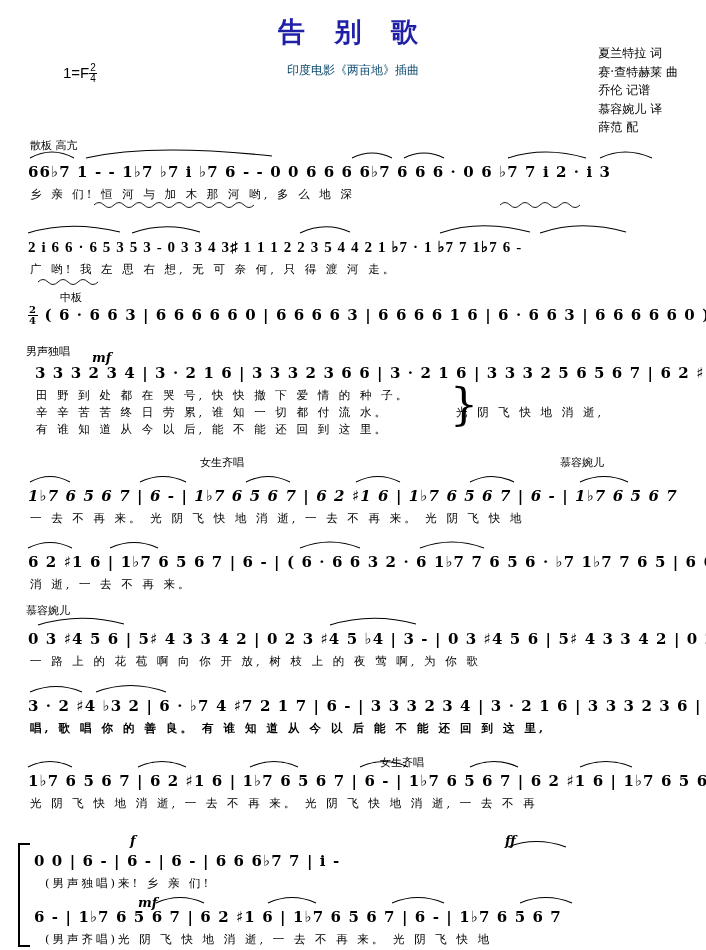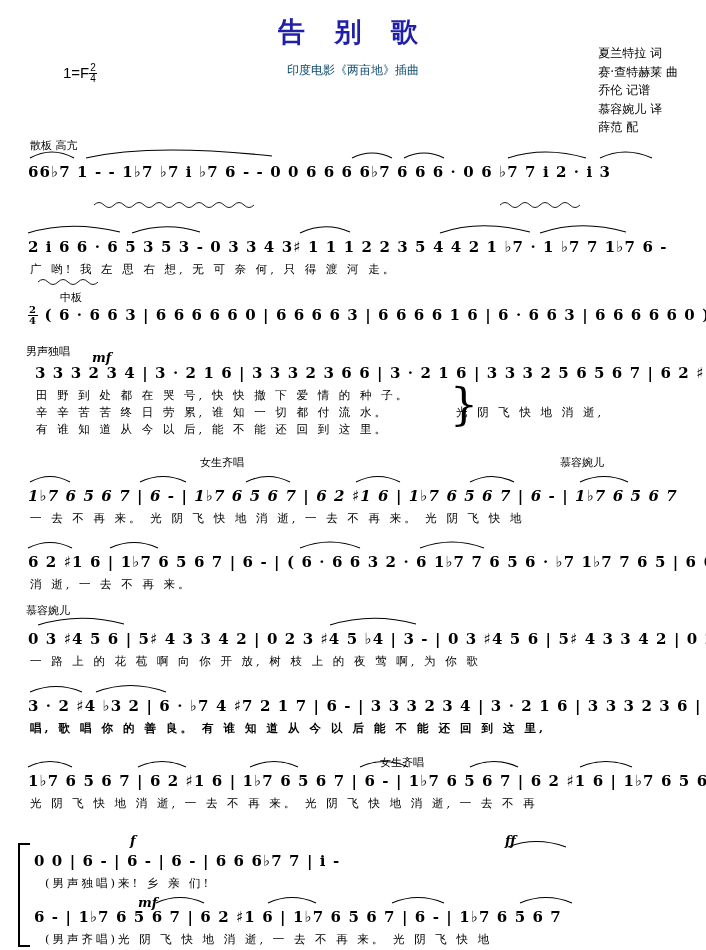--- a/index.html
+++ b/index.html
@@ -95,22 +95,23 @@
   <div class="abs dyn" style="left:92px;top:350px;">mf</div>
   <div class="abs mark" style="left:200px;top:455px;">女生齐唱</div>
   <div class="abs mark" style="left:560px;top:455px;">慕容婉儿</div>
   <div class="abs mark" style="left:26px;top:603px;">慕容婉儿</div>
   <div class="abs mark" style="left:380px;top:755px;">女生齐唱</div>
   <div class="abs dyn" style="left:130px;top:833px;">f</div>
   <div class="abs dyn" style="left:505px;top:833px;">ff</div>
   <div class="abs dyn" style="left:138px;top:895px;">mf</div>
 
   <div class="abs notes" style="left:28px;top:163px;">66♭7 1 - - 1♭7 ♭7 i ♭7 6 - - 0 0 6 6 6  6♭7 6 6 6 · 0 6 ♭7 7 i   2 · i 3</div>
-
-  <div class="abs notes" style="left:28px;top:238px;">2 i   6 6 · 6 5 3 5 3  -  0 3 3 4  3♯ 1 1 1 2  2 3 5 4 4 2 1 ♭7 · 1 ♭7 7 1♭7 6  - </div>
+  <div class="abs lyric" style="left:30px;top:187px;">乡 亲   们!                          恒 河 与  加 木 那 河 哟,     多 么 地  深</div>
+
+  <div class="abs notes" style="left:28px;top:238px;font-family:Liberation Serif, serif;">2 i   6 6 · 6 5 3 5 3  -  0 3 3 4  3♯ 1 1 1 2  2 3 5 4 4 2 1 ♭7 · 1 ♭7 7 1♭7 6  - </div>
   <div class="abs lyric" style="left:30px;top:262px;">广 哟!              我 左 思 右 想,  无 可 奈 何,   只 得 渡 河       走。</div>
 
   <div class="abs notes" style="left:28px;top:305px;">
     <span class="frac"><span class="n">2</span><span class="d">4</span></span>
     <span>( 6 · 6 6 3 | 6 6 6 6  6 0 | 6 6 6  6 3 | 6 6 6 6  1 6 | 6 · 6 6 3 | 6 6 6 6  6 0 )</span>
   </div>
 
   <div class="abs notes" style="left:35px;top:364px;">3 3 3 2  3 4 | 3 · 2  1 6 | 3 3 3 2  3 6 6 | 3 · 2  1 6 | 3 3 3 2  5 6 5 6 7 | 6 2  ♯1 6 |</div>
   <div class="abs lyric" style="left:36px;top:388px;">田 野 到 处 都 在  哭 号,   快 快 撤 下 爱 情 的  种    子。</div>
   <div class="abs lyric" style="left:36px;top:405px;">辛 辛 苦 苦 终 日  劳 累,  谁 知 一 切 都 付  流   水。</div>

